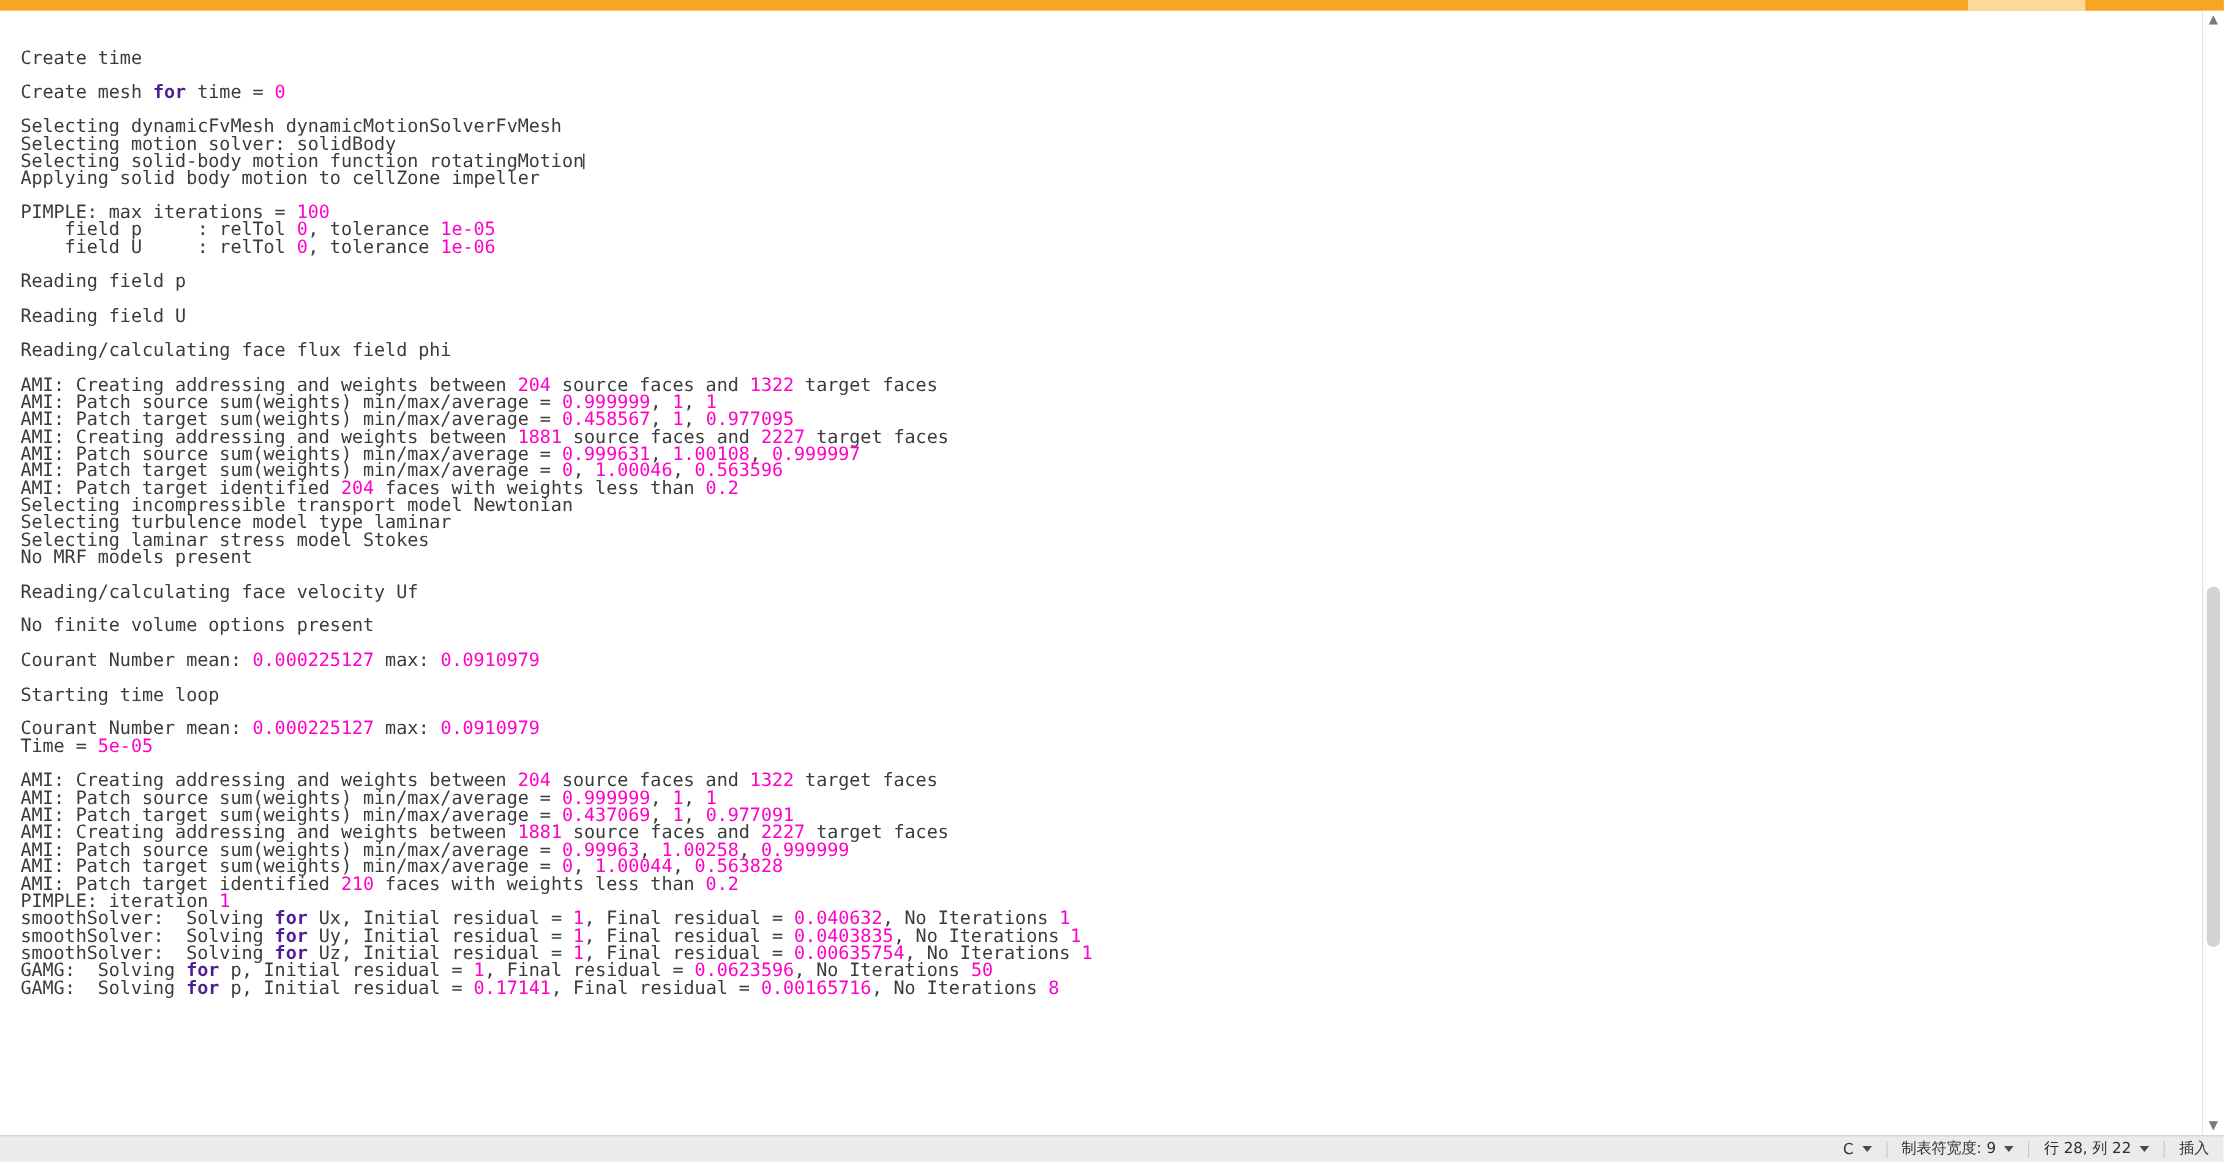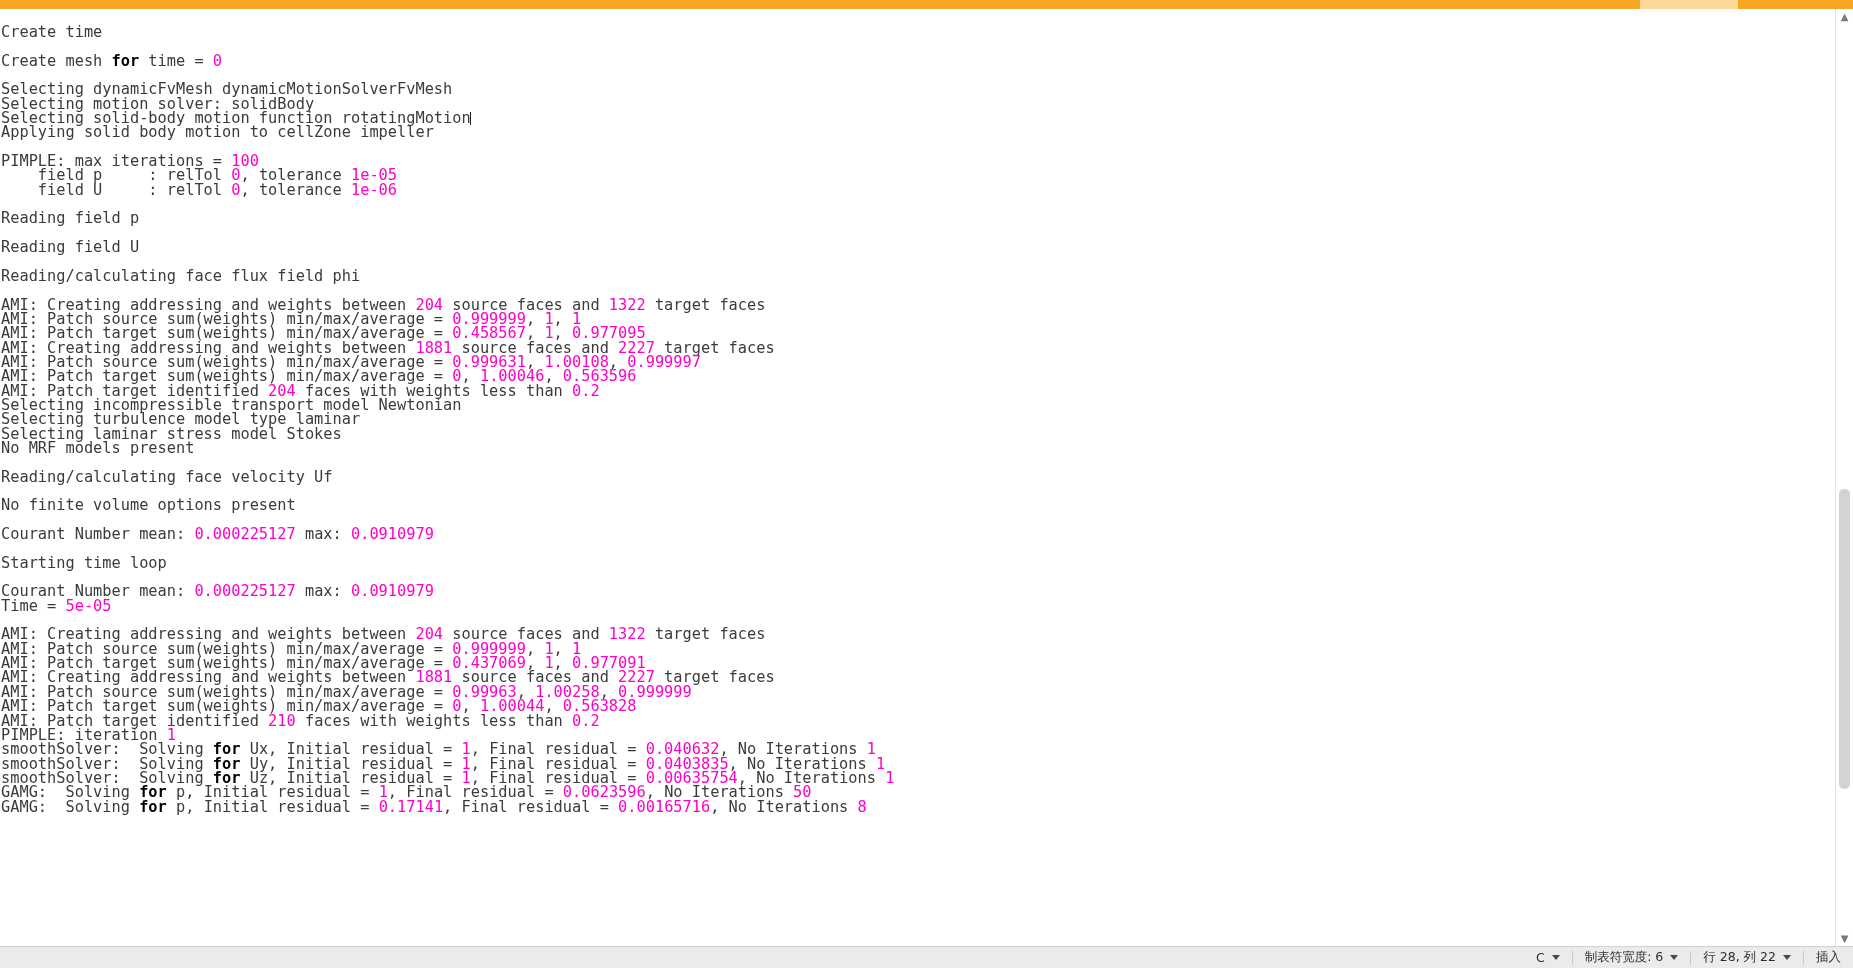--- a/index.html
+++ b/index.html
@@ -41,36 +41,36 @@
   .editor {
     position: absolute;
     top: 9px;
     left: 0;
     width: 1836px;
     height: 938px;
     background: #ffffff;
     overflow: hidden;
   }
   .code {
-    margin: 0;
+    margin: 16px;
     padding: 16px 0 0 1px;
     font-family: "DejaVu Sans Mono", "Liberation Mono", monospace;
     font-size: 15.3px;
     line-height: 14.35px;
     color: #3b3b3b;
     white-space: pre;
     letter-spacing: 0px;
   }
   .code .ln {
     display: block;
     height: 14.35px;
     white-space: pre;
   }
   .num   { color: #ff00c8; }
-  .kw    { color: #000000; font-weight: bold; }
+  .kw    { color: #4c1d95; font-weight: bold; }
   .cursor {
     display: inline-block;
     width: 1px;
     height: 13px;
     background: #222;
     vertical-align: -2px;
     margin-left: -1px;
   }
 
   
@@ -166,21 +166,21 @@
 <div class="statusbar">
   <div class="sb-fill"></div>
 
   <div class="sb-item">
     <span>C</span>
     <span class="caret-down"></span>
   </div>
   <div class="sb-sep"></div>
 
   <div class="sb-item">
-    <span>制表符宽度: 6</span>
+    <span>制表符宽度: 9</span>
     <span class="caret-down"></span>
   </div>
   <div class="sb-sep"></div>
 
   <div class="sb-item">
     <span>行 28, 列 22</span>
     <span class="caret-down"></span>
   </div>
   <div class="sb-sep"></div>
 

